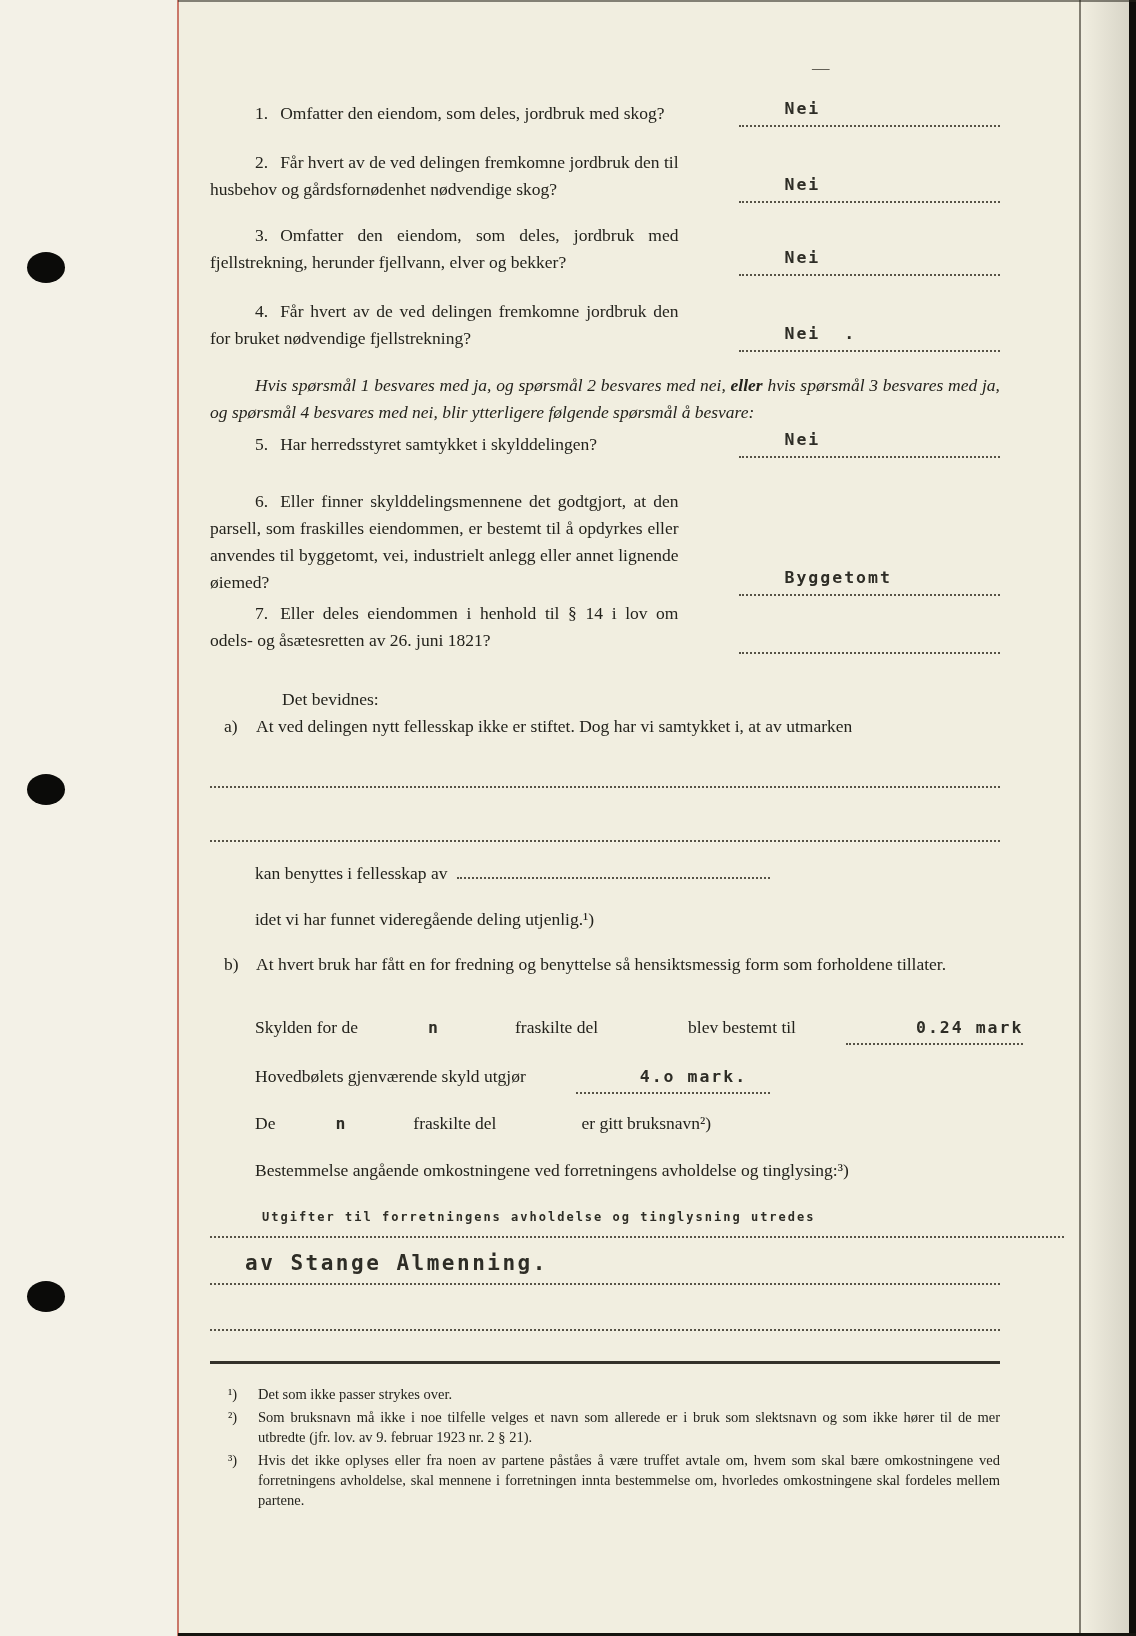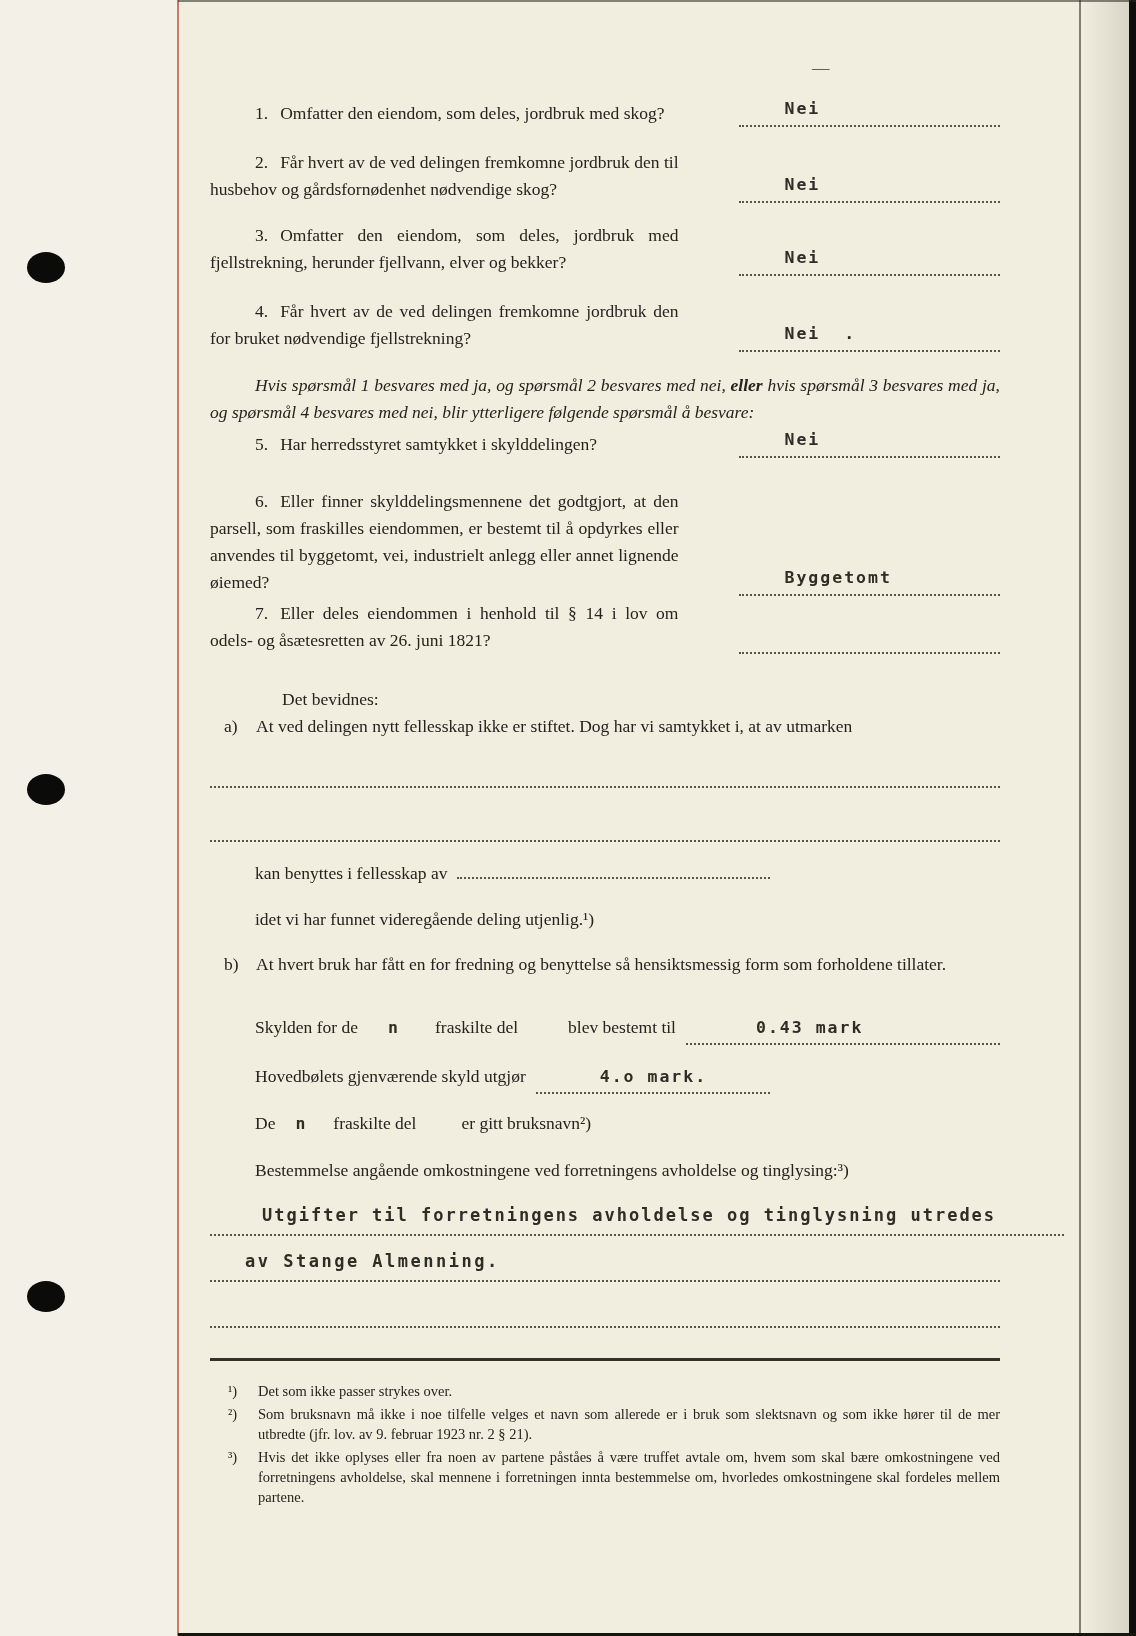--- a/index.html
+++ b/index.html
@@ -39,33 +39,33 @@
   .item { position: relative; padding-left: 46px; text-align: justify; margin: 0; }
   .item-label { position: absolute; left: 14px; }
   .fill-line { border-bottom: 2px dotted #565246; }
   .f1 { height: 46px; } .f2 { height: 52px; } .f3 { height: 44px; }
   .kan-row { display: flex; align-items: baseline; width: 560px; margin-top: 14px; }
   .kan-row .lead { margin-left: 45px; white-space: nowrap; }
   .dots { flex: 1; border-bottom: 2px dotted #565246; margin-left: 10px; height: 21px; }
   .idet { margin-top: 19px; padding-left: 45px; }
   .b-item { margin-top: 18px; }
 
-  .sk-row { display: flex; align-items: baseline; white-space: nowrap; }
+  .sk-row { display: flex; align-items: baseline; white-space: nowrap; gap: 40px; }
   .sk1 { margin-top: 36px; } .sk2 { margin-top: 18px; width: 560px; } .sk3 { margin-top: 16px; }
   .g45 { margin-left: 45px; } .g30 { margin-left: 30px; } .g35 { margin-left: 35px; }
   .g50 { margin-left: 50px; } .g20 { margin-left: 20px; } .g26 { margin-left: 26px; }
   .dots-fill { flex: 1; border-bottom: 2px dotted #565246; margin-left: 10px; padding-bottom: 2px; white-space: nowrap; }
   .pl70 { padding-left: 70px; } .pl64 { padding-left: 64px; } .pl28 { padding-left: 28px; }
 
   .best-label { margin-top: 20px; text-indent: 45px; }
   .typed-line { border-bottom: 2px dotted #565246; padding-bottom: 5px; }
   .tl1 { margin-top: 8px; width: 802px; padding-left: 52px; }
-  .tl1 .typed { letter-spacing: 2px; font-size: 17px; white-space: nowrap; margin-top: 45px; }
+  .tl1 .typed { letter-spacing: 2px; font-size: 12px; white-space: nowrap; margin-top: 45px; }
   .tl2 { margin-top: 12px; padding-left: 35px; }
-  .tl2 .typed { letter-spacing: 2.5px; font-size: 17px; }
+  .tl2 .typed { letter-spacing: 2.5px; font-size: 21px; }
   .fl3 { margin-top: 0; }
 
   .rule { border-top: 3px solid #33312a; margin: 30px 0 20px 0; width: 790px; }
   .fn { display: flex; font-size: 14.5px; line-height: 20px; margin-bottom: 3px; }
   .fn-marker { flex: none; width: 30px; margin-left: 18px; }
   .fn-text { flex: 1; text-align: justify; }
 </style>
 </head>
 <body>
 
@@ -134,21 +134,21 @@
   </div>
   <p class="idet">idet vi har funnet videregående deling utjenlig.¹)</p>
 
   <p class="item b-item"><span class="item-label">b)</span><span>At hvert bruk har fått en for fredning og benyttelse så hensiktsmessig form som forholdene tillater.</span></p>
 
   <div class="sk-row sk1">
     <span class="g45">Skylden for de</span>
     <span class="typed g30">n</span>
     <span class="g35">fraskilte del</span>
     <span class="g50">blev bestemt til</span>
-    <div class="dots-fill pl70"><span class="typed">0.43 mark</span></div>
+    <div class="dots-fill pl70"><span class="typed">0.24 mark</span></div>
   </div>
 
   <div class="sk-row sk2">
     <span class="g45">Hovedbølets gjenværende skyld utgjør</span>
     <div class="dots-fill pl64"><span class="typed">4.o mark.</span></div>
   </div>
 
   <div class="sk-row sk3">
     <span class="g45">De</span>
     <span class="typed g20">n</span>

